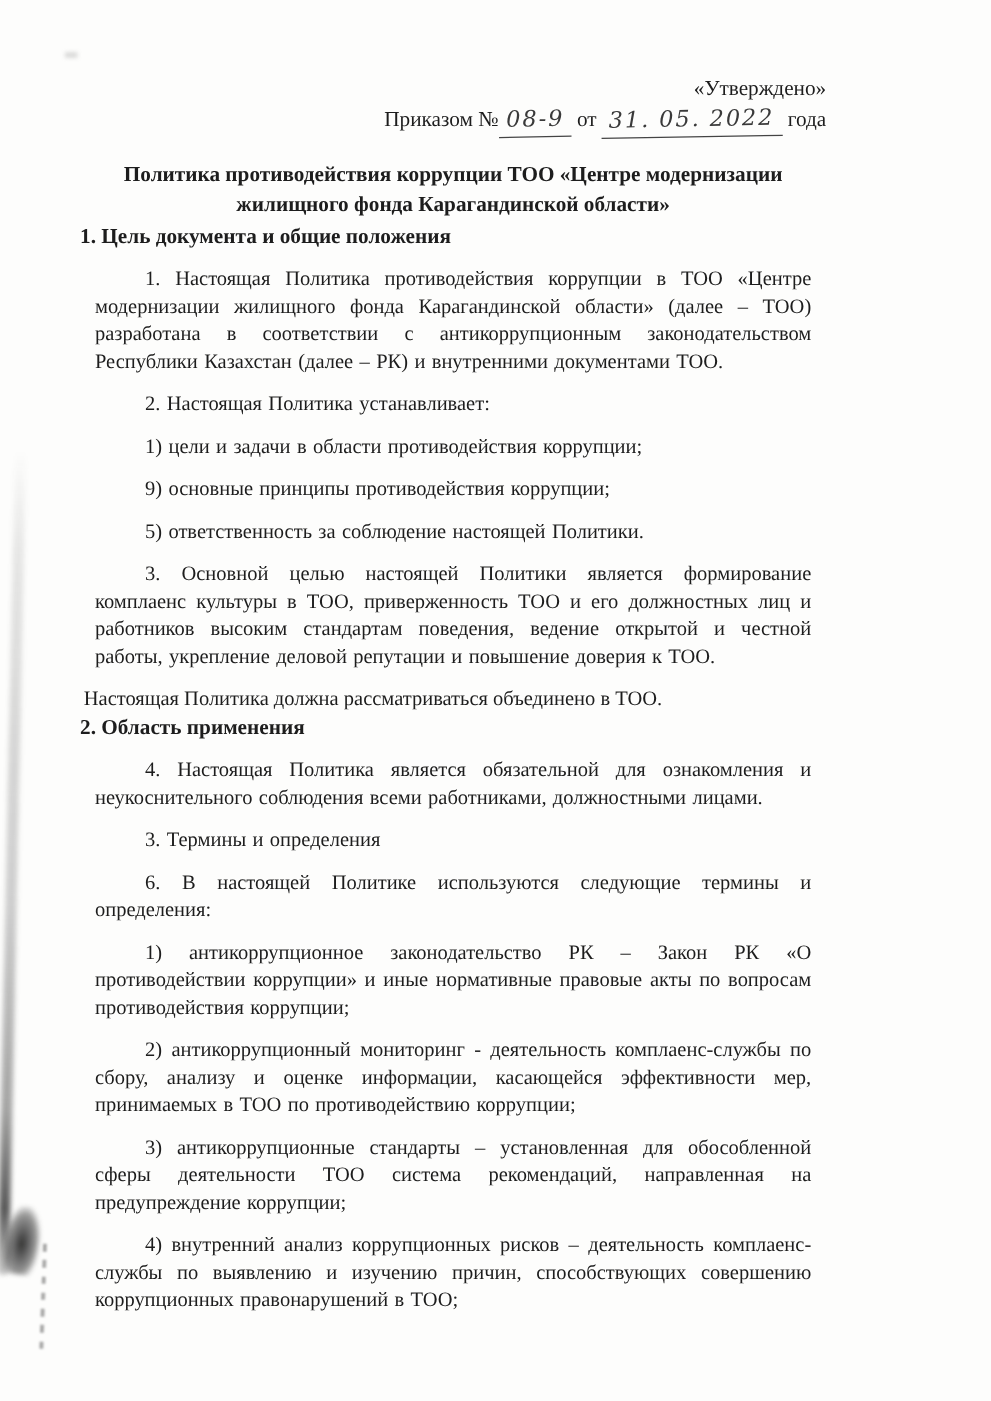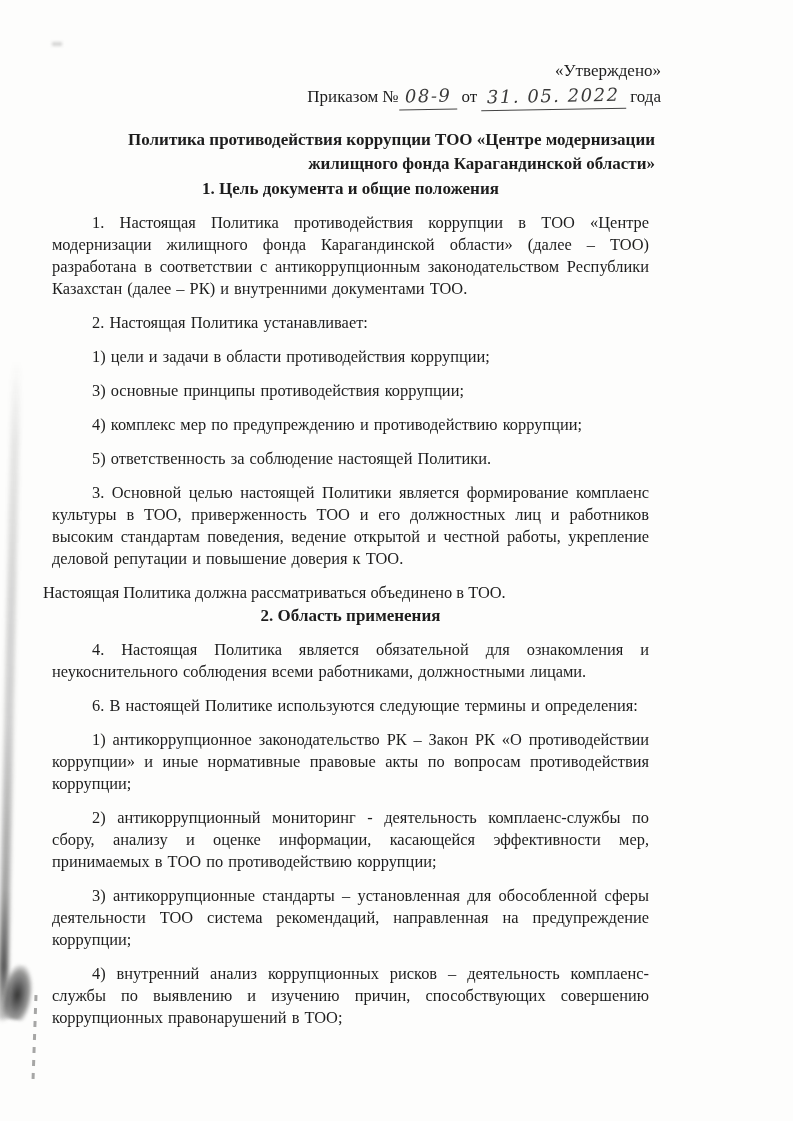--- a/index.html
+++ b/index.html
@@ -6,49 +6,49 @@
   body{
     width:793px;height:1121px;
     background:#fdfdfc;
     font-family:"Liberation Serif","DejaVu Serif",serif;
     color:#1d1d1d;
     position:relative;
     overflow:hidden;
   }
   .page{
     position:absolute;top:0;left:0;width:713px;height:1121px;
-    padding:58px 52px 0 40px;
+    padding:58px 52px 0 64px;
     box-sizing:border-box;
   }
   .approval{
     text-align:right;
     font-size:17px;
     line-height:25px;
     margin-bottom:18px;
   }
   .hand{
     font-family:"DejaVu Serif",serif;
     font-style:italic;
     font-size:18px;
     color:#3a3a3a;
     letter-spacing:1.5px;
     border-bottom:1px solid #444;
     padding:0 6px 1px 6px;
     display:inline-block;
     transform:rotate(-1deg);
   }
   .title{
-    text-align:right;
+    text-align:center;
     font-weight:bold;
     font-size:17px;
     line-height:24px;
     margin:0 6px 1px 6px;
   }
   .h{
-    text-align:center;
+    text-align:left;
     font-weight:bold;
     font-size:17px;
     line-height:23px;
   }
   .p{
     text-align:justify;
     text-indent:40px;
     font-size:16.4px;
     line-height:22px;
     margin:12px;
@@ -109,27 +109,27 @@
       <span>года</span>
     </div>
   </div>
 
   <div class="title">Политика противодействия коррупции ТОО «Центре модернизации жилищного фонда Карагандинской области»</div>
 
   <div class="h">1. Цель документа и общие положения</div>
   <p class="p">1. Настоящая Политика противодействия коррупции в ТОО «Центре модернизации жилищного фонда Карагандинской области» (далее – ТОО) разработана в соответствии с антикоррупционным законодательством Республики Казахстан (далее – РК) и внутренними документами ТОО.</p>
   <p class="p">2. Настоящая Политика устанавливает:</p>
   <p class="p">1) цели и задачи в области противодействия коррупции;</p>
-  <p class="p">3) основные принципы противодействия коррупции;</p>
-  <p class="p">4) комплекс мер по предупреждению и противодействию коррупции;</p>
+  <p class="p">9) основные принципы противодействия коррупции;</p>
   <p class="p">5) ответственность за соблюдение настоящей Политики.</p>
   <p class="p">3. Основной целью настоящей Политики является формирование комплаенс культуры в ТОО, приверженность ТОО и его должностных лиц и работников высоким стандартам поведения, ведение открытой и честной работы, укрепление деловой репутации и повышение доверия к ТОО.</p>
   <p class="p0">Настоящая Политика должна рассматриваться объединено в ТОО.</p>
   <div class="h">2. Область применения</div>
   <p class="p">4. Настоящая Политика является обязательной для ознакомления и неукоснительного соблюдения всеми работниками, должностными лицами.</p>
+  <p class="p">3. Термины и определения</p>
   <p class="p">6. В настоящей Политике используются следующие термины и определения:</p>
   <p class="p">1) антикоррупционное законодательство РК – Закон РК «О противодействии коррупции» и иные нормативные правовые акты по вопросам противодействия коррупции;</p>
   <p class="p">2) антикоррупционный мониторинг - деятельность комплаенс-службы по сбору, анализу и оценке информации, касающейся эффективности мер, принимаемых в ТОО по противодействию коррупции;</p>
   <p class="p">3) антикоррупционные стандарты – установленная для обособленной сферы деятельности ТОО система рекомендаций, направленная на предупреждение коррупции;</p>
   <p class="p">4) внутренний анализ коррупционных рисков – деятельность комплаенс-службы по выявлению и изучению причин, способствующих совершению коррупционных правонарушений в ТОО;</p>
 
 </div>
 
 <div class="streak-main"></div>
 <div class="streak-blob"></div>

